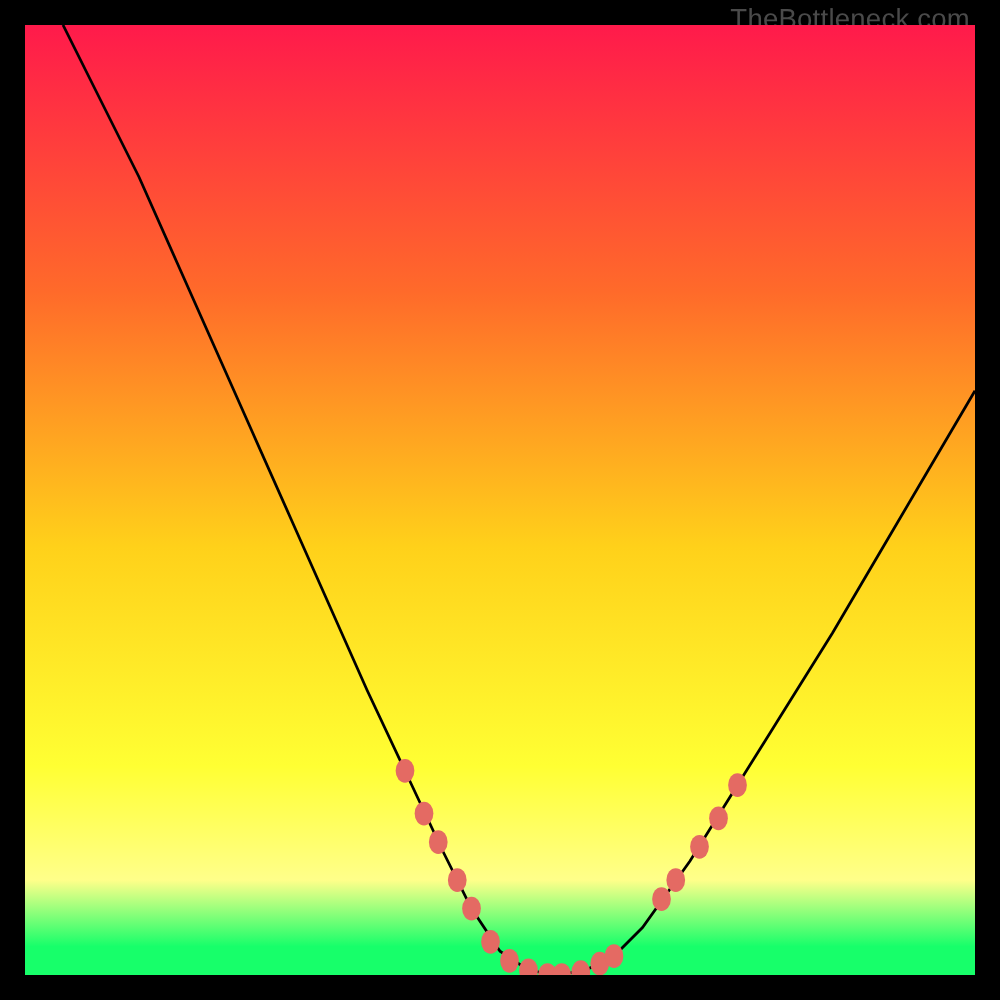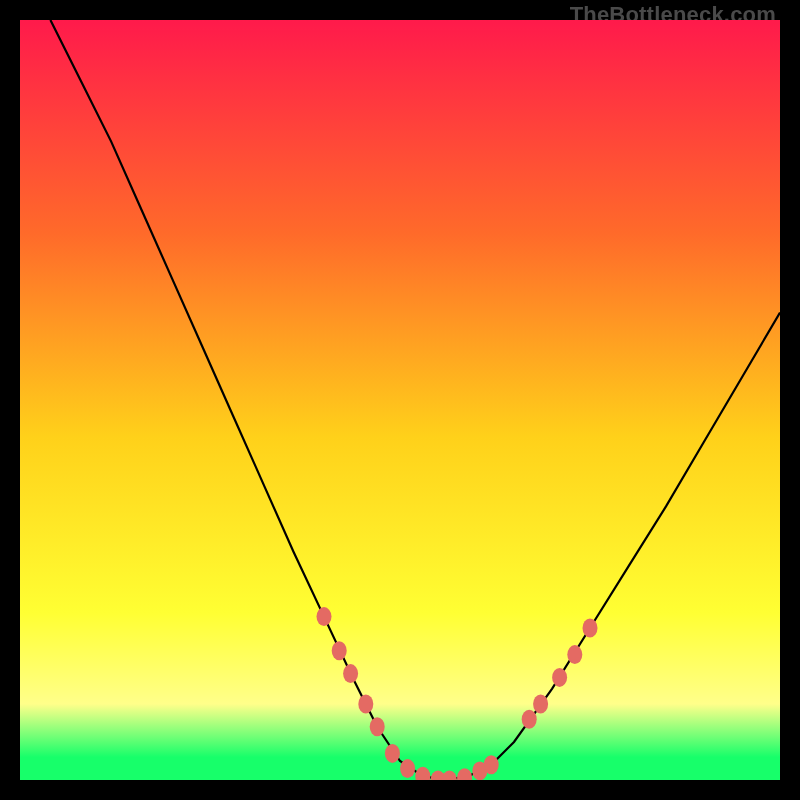--- a/index.html
+++ b/index.html
@@ -25,21 +25,21 @@
     top: 0;
     width: 760px;
     height: 760px;
   }
   .watermark {
     position: absolute;
     top: 2px;
     right: 24px;
     color: #4a4a4a;
     font-size: 22px;
-    font-weight: 700;
+    font-weight: 400;
     letter-spacing: 0.2px;
     user-select: none;
     text-align: right;
   }
   svg { display: block; }
 </style>
 </head>
 <body>
 
 <div class="watermark">TheBottleneck.com</div>

